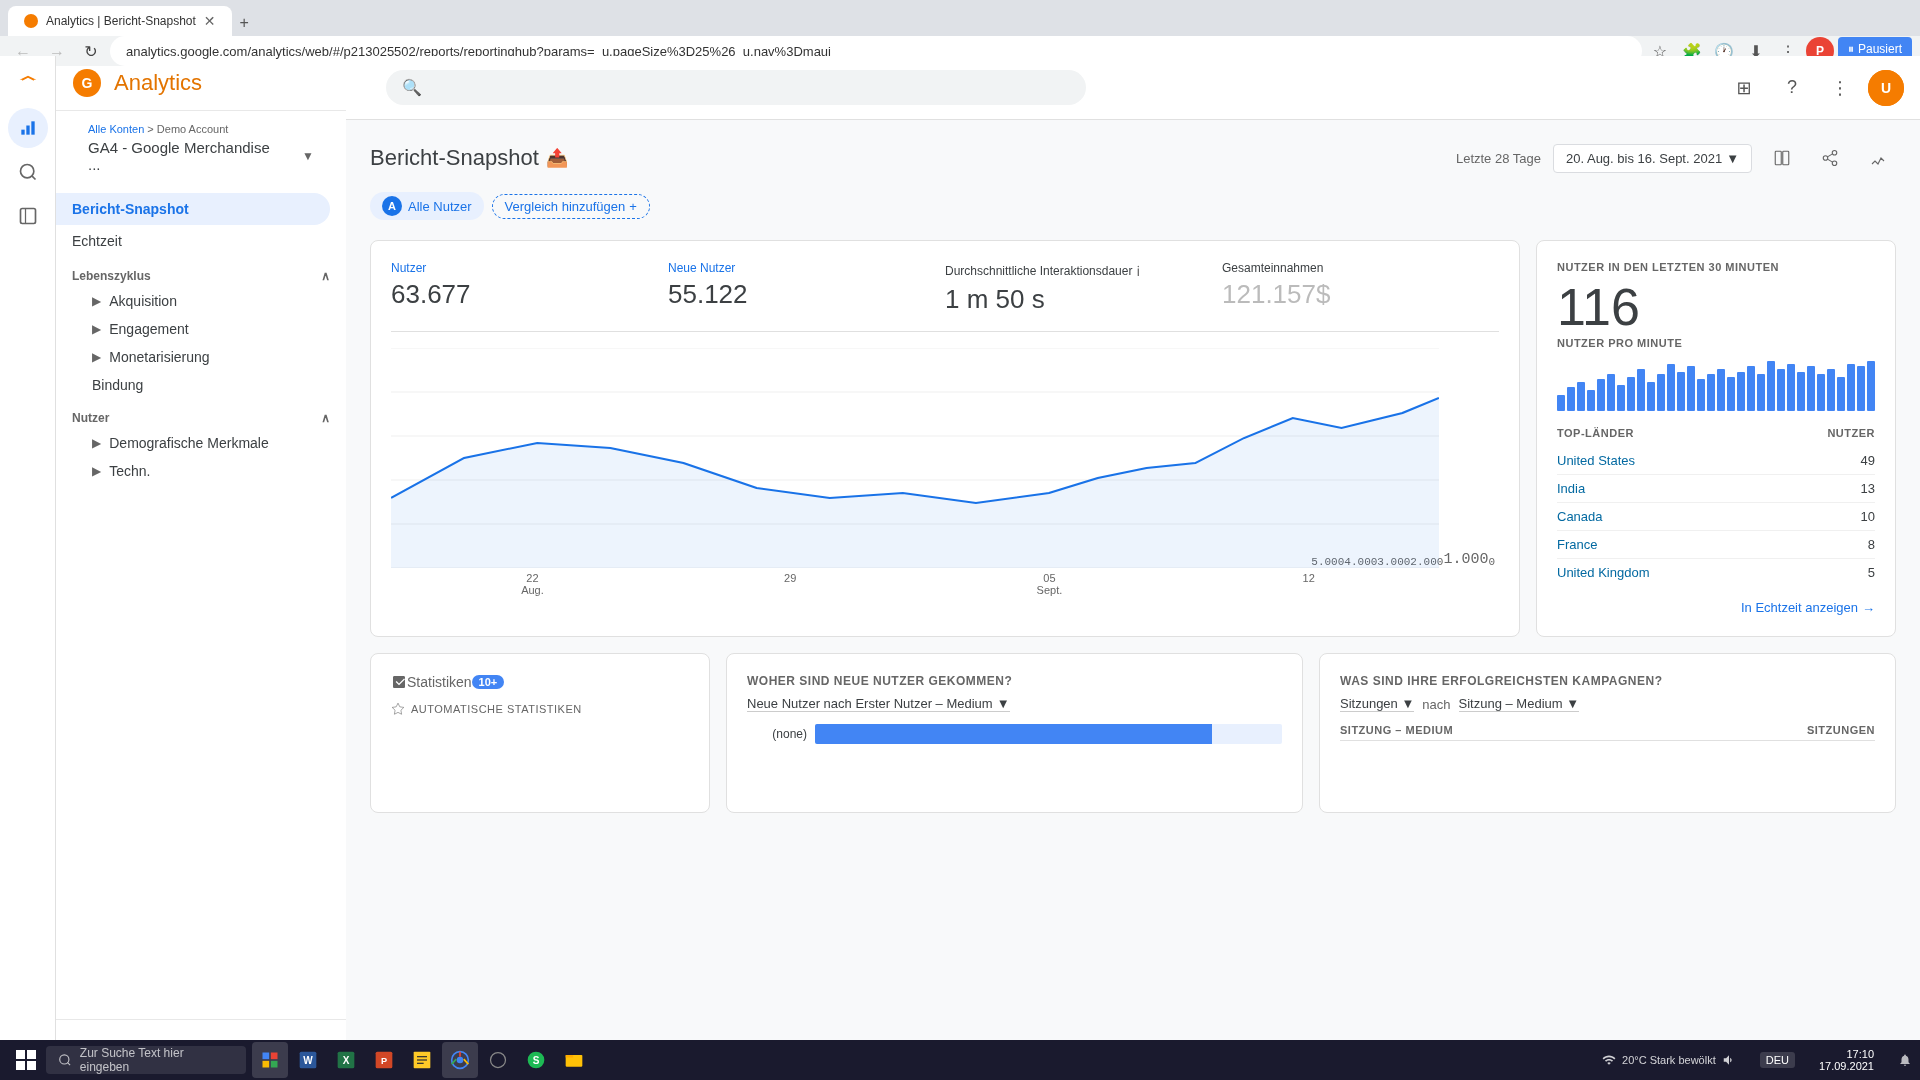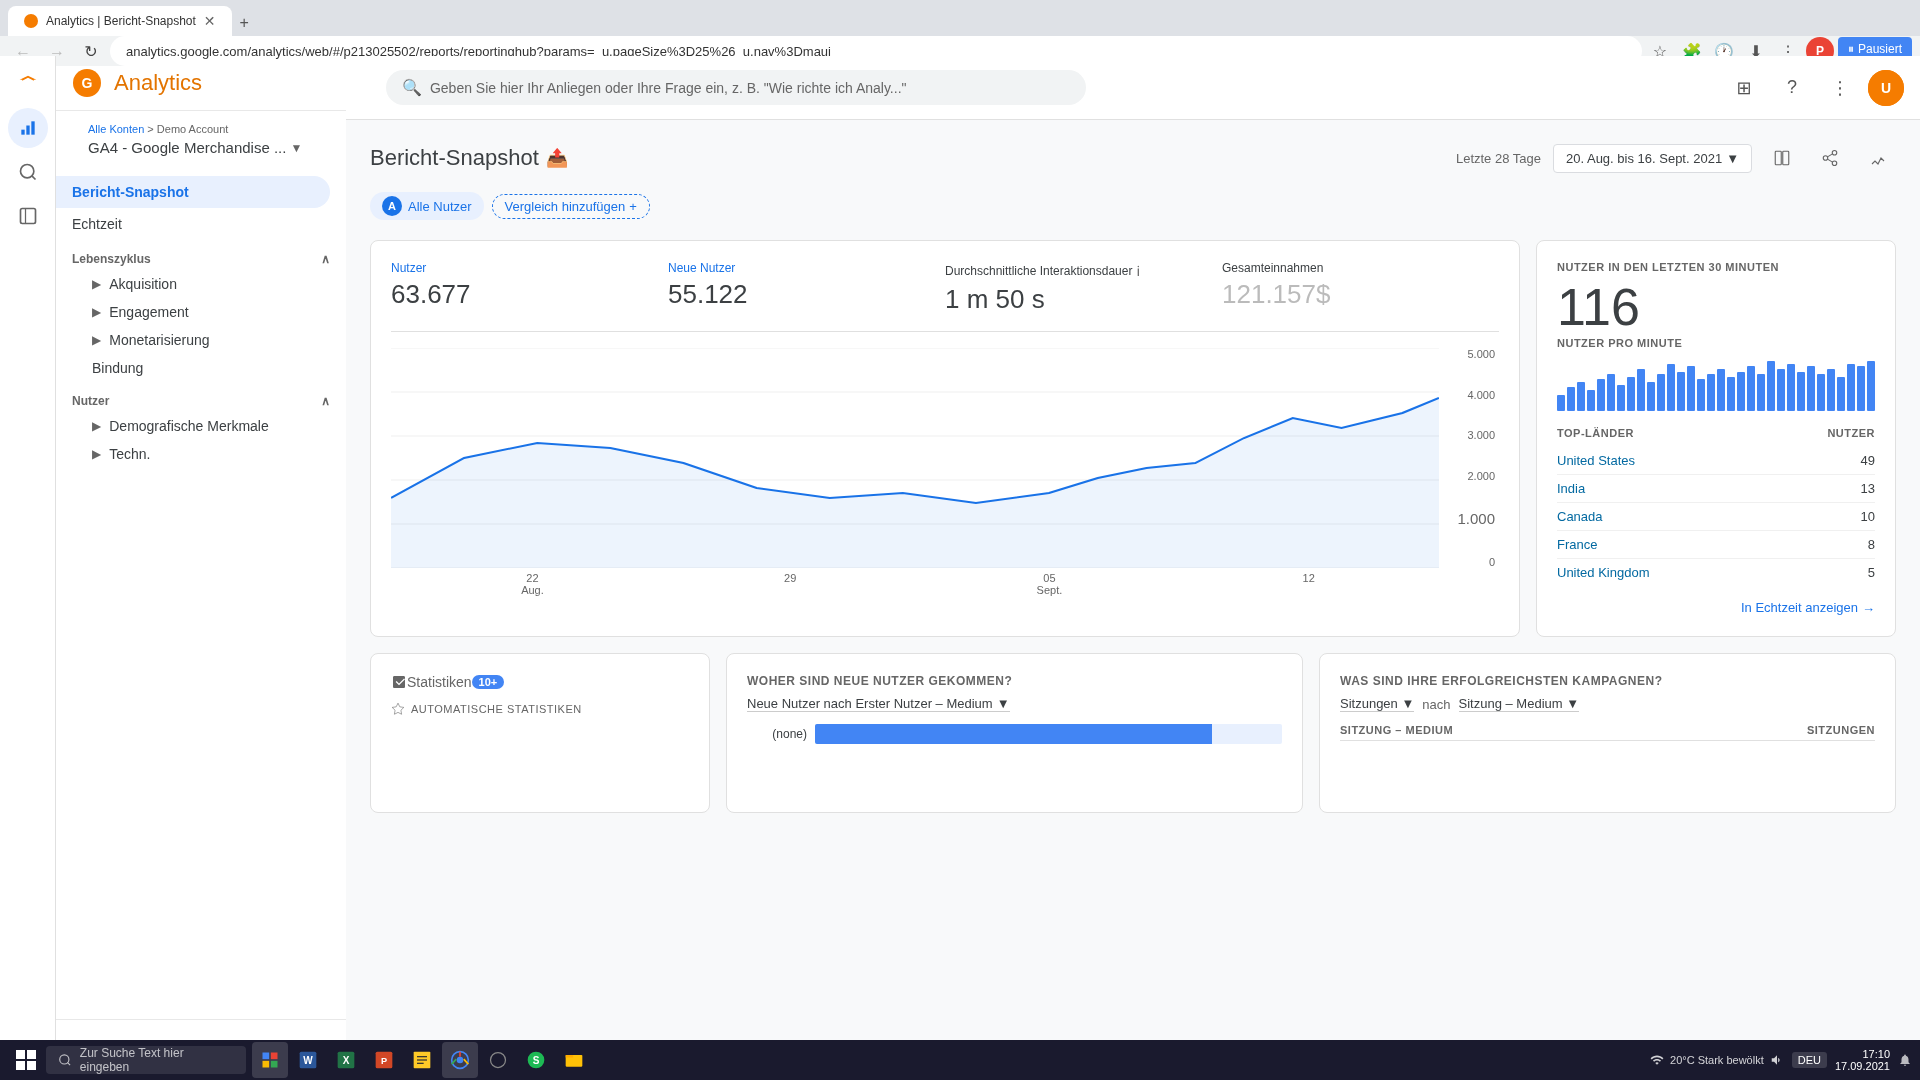--- a/index.html
+++ b/index.html
@@ -23,21 +23,21 @@
     .pause-btn { background: #4285f4; color: #fff; border: none; border-radius: 4px; padding: 2px 10px; font-size: 12px; cursor: pointer; display: flex; align-items: center; gap: 4px; height: 24px; }
 
     
     .app { display: flex; height: calc(1080px - 56px); background: #fff; }
     .sidebar-header { padding: 12px 16px; display: flex; align-items: center; gap: 12px; border-bottom: 1px solid #e8e8e8; }
     .ga-logo { width: 30px; height: 30px; display: flex; align-items: center; justify-content: center; }
     .analytics-title { font-size: 22px; color: #e37400; font-weight: 400; }
     .sidebar-nav { flex: 1; overflow-y: auto; padding: 8px 0; }
     .breadcrumb { padding: 4px 16px 0; font-size: 11px; color: #666; }
     .breadcrumb-link { color: #1a73e8; text-decoration: none; }
-    .property-selector { padding: 4px 16px 12px; display: flex; align-items: center; gap: 4px; cursor: pointer; }
+    .property-selector { padding: 4px 16px 12px; display: flex; align-items: center; gap: 16px; cursor: pointer; }
     .property-name { font-size: 15px; color: #3c4043; font-weight: 500; }
     .property-chevron { color: #666; font-size: 12px; }
     .nav-item { display: flex; align-items: center; padding: 8px 16px 8px 24px; cursor: pointer; font-size: 14px; color: #3c4043; border-radius: 0 24px 24px 0; margin-right: 16px; }
     .nav-item.active { background: #e8f0fe; color: #1a73e8; font-weight: 600; }
     .nav-item-main { padding-left: 16px; font-weight: 500; }
     .nav-group-title { padding: 12px 16px 4px; font-size: 12px; color: #666; font-weight: 600; display: flex; align-items: center; justify-content: space-between; cursor: pointer; }
     .chevron { font-size: 12px; }
     .nav-sub-item { display: flex; align-items: center; padding: 6px 16px 6px 36px; cursor: pointer; font-size: 14px; color: #3c4043; }
     .nav-sub-item .expand-icon { margin-right: 8px; color: #666; font-size: 12px; }
 
@@ -110,21 +110,21 @@
     .bottom-card-title { font-size: 14px; color: #666; font-weight: 400; margin-bottom: 12px; display: flex; align-items: center; }
     .stats-badge { background: #4285f4; color: #fff; border-radius: 8px; padding: 1px 7px; font-size: 11px; font-weight: 600; }
     .auto-stats-label { font-size: 11px; color: #666; font-weight: 500; letter-spacing: 0.5px; display: flex; align-items: center; gap: 6px; }
 
     
     .taskbar { position: fixed; bottom: 0; left: 0; right: 0; background: #1a1a2e; height: 40px; display: flex; align-items: center; padding: 0 8px; gap: 2px; z-index: 9999; }
     .taskbar-start { background: none; border: none; cursor: pointer; display: flex; align-items: center; justify-content: center; width: 36px; height: 36px; border-radius: 4px; }
     .taskbar-search { background: rgba(255,255,255,0.1); border: none; border-radius: 4px; padding: 4px 12px; color: #fff; font-size: 12px; width: 200px; height: 28px; outline: none; display: flex; align-items: center; gap: 8px; cursor: text; }
     .taskbar-apps { display: flex; gap: 2px; margin-left: 4px; }
     .taskbar-app { width: 36px; height: 36px; display: flex; align-items: center; justify-content: center; border-radius: 4px; cursor: pointer; }
-    .taskbar-right { margin-left: auto; display: flex; align-items: center; gap: 8px; color: #fff; font-size: 11px; }
+    .taskbar-right { margin-left: auto; display: flex; align-items: center; gap: 24px; color: #fff; font-size: 11px; }
     .taskbar-time { display: flex; flex-direction: column; align-items: flex-end; font-size: 11px; color: #fff; }
     .system-icons { display: flex; gap: 6px; align-items: center; }
     .lang-badge { background: rgba(255,255,255,0.15); padding: 2px 6px; border-radius: 3px; font-size: 11px; color: #fff; }
 
     .sidebar-icon-nav { display: flex; flex-direction: column; align-items: center; width: 56px; background: #fff; border-right: 1px solid #e0e0e0; padding: 8px 0; }
     .side-nav-icon { width: 40px; height: 40px; border-radius: 50%; display: flex; align-items: center; justify-content: center; cursor: pointer; margin-bottom: 4px; }
     .side-nav-icon.active { background: #e8f0fe; }
 
     .full-sidebar { display: flex; flex-direction: column; width: 290px; flex-shrink: 0; }
   </style>
@@ -262,21 +262,20 @@
       </div>
       <div class="collapse-btn">❮</div>
     </div>
   </div>
 
   <div class="app-content">
 
     <div class="app-header">
       <div class="search-bar">
         <span class="search-icon">🔍</span>
-        <span class="search-placeholder">Geben Sie hier Ihr Anliegen oder Ihre Frage ein, z. B. "Wie richte ich Analy..."</span>
       </div>
       <div class="header-actions">
         <div class="header-btn">⊞</div>
         <div class="header-btn">?</div>
         <div class="header-btn">⋮</div>
         <div class="user-avatar">
           <svg width="36" height="36" viewBox="0 0 36 36">
               <circle cx="18" cy="18" r="18" fill="#f57c00"></circle>
               <text x="18" y="23" text-anchor="middle" fill="white" font-size="14" font-weight="bold">U</text>
             </svg>
@@ -367,21 +366,21 @@
                   <line x1="0" y1="88" x2="860" y2="88" stroke="#f0f0f0" stroke-width="1"></line>
                   <line x1="0" y1="132" x2="860" y2="132" stroke="#f0f0f0" stroke-width="1"></line>
                   <line x1="0" y1="176" x2="860" y2="176" stroke="#f0f0f0" stroke-width="1"></line>
                   <line x1="0" y1="220" x2="860" y2="220" stroke="#f0f0f0" stroke-width="1"></line>
 
                   <polyline fill="none" stroke="#1a73e8" stroke-width="2" points="0,150 60,110 120,95 180,100 240,115 300,140 360,150 420,145 480,155 540,145 580,130 620,120 660,115 700,90 740,70 780,80 830,65 860,50"></polyline>
 
                   <polygon fill="rgba(26,115,232,0.08)" points="0,150 60,110 120,95 180,100 240,115 300,140 360,150 420,145 480,155 540,145 580,130 620,120 660,115 700,90 740,70 780,80 830,65 860,50 860,220 0,220"></polygon>
                 </svg>
               </div>
-              <div style="width:60px; display:flex; flex-direction:column; justify-content:space-between; align-items:flex-end; padding: 0 4px;">
+              <div style="width:60px; display:flex; flex-direction:row; justify-content:flex-end; align-items:flex-end; padding: 0 4px; font-family: Liberation Mono, monospace;">
                 <span style="font-size:11px;color:#666;">5.000</span>
                 <span style="font-size:11px;color:#666;">4.000</span>
                 <span style="font-size:11px;color:#666;">3.000</span>
                 <span style="font-size:11px;color:#666;">2.000</span>
                 <span style="font-size:15px;color:#666;">1.000</span>
                 <span style="font-size:11px;color:#666;">0</span>
               </div>
             </div>
             <div style="display:flex; justify-content:space-around; padding: 4px 64px 0 10px;">
               <div style="text-align:center;">

